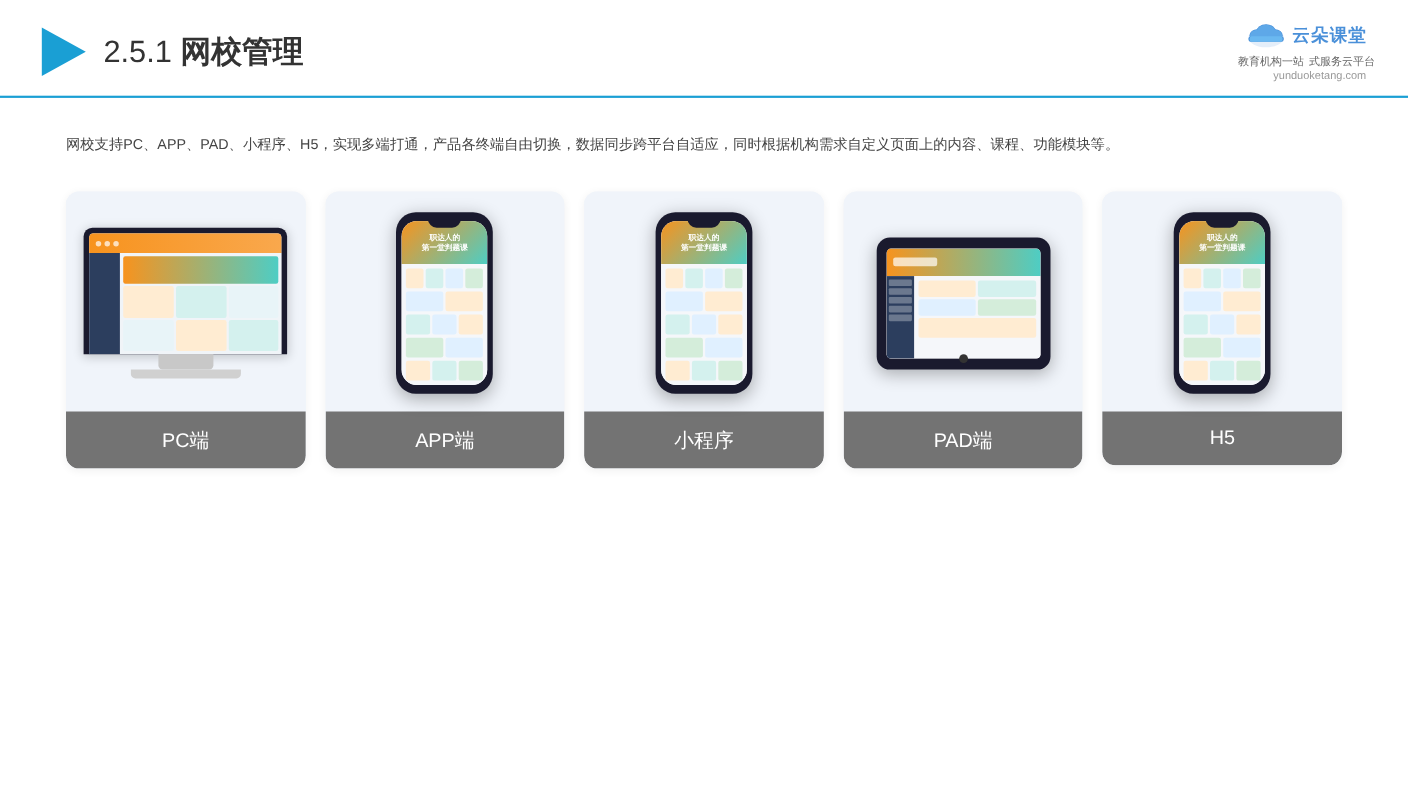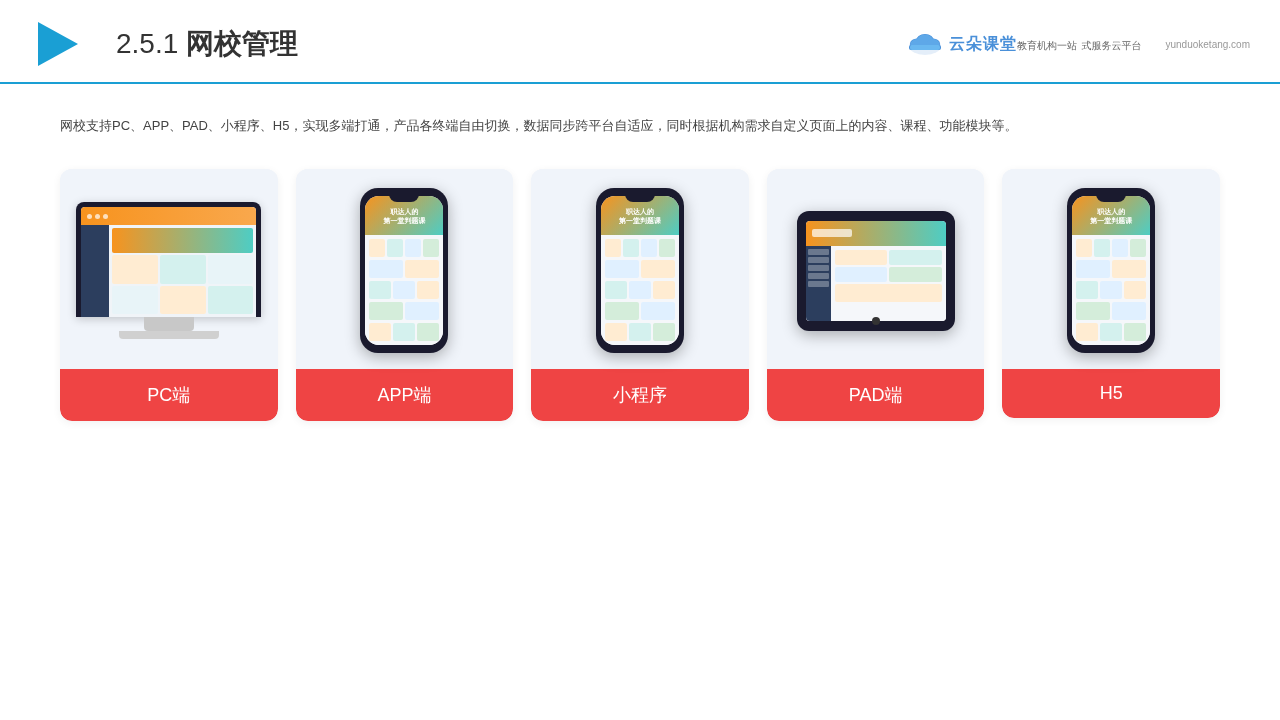--- a/index.html
+++ b/index.html
@@ -16,38 +16,38 @@
     .header {
       display: flex;
       align-items: center;
       justify-content: space-between;
       padding: 18px 30px 12px 30px;
       border-bottom: 2px solid #1a9fd4;
     }
     .header-left {
       display: flex;
       align-items: center;
-      gap: 34px;
+      gap: 12px;
     }
     .play-icon {
       width: 52px;
       height: 52px;
     }
     .page-title {
       font-size: 28px;
       font-weight: 600;
       color: #333;
     }
     .page-title-number {
       font-weight: 400;
       color: #333;
     }
     .logo-area {
       display: flex;
-      flex-direction: row;
+      flex-direction: column;
       align-items: center;
     }
     .logo-cloud {
       display: flex;
       align-items: center;
       gap: 6px;
     }
     .logo-text {
       font-size: 16px;
       color: #4a90d9;
@@ -362,21 +362,21 @@
     .tablet-card.green { background: #d4edda; }
 
     
     .card-label {
       width: 100%;
       padding: 14px 10px;
       text-align: center;
       font-size: 18px;
       font-weight: 500;
       color: #ffffff;
-      background: #ef4444;
+      background: #737373;
       border-radius: 0 0 12px 12px;
     }
 
     
     .cloud-icon-svg {
       width: 36px;
       height: 28px;
     }
   </style>
 </head>

